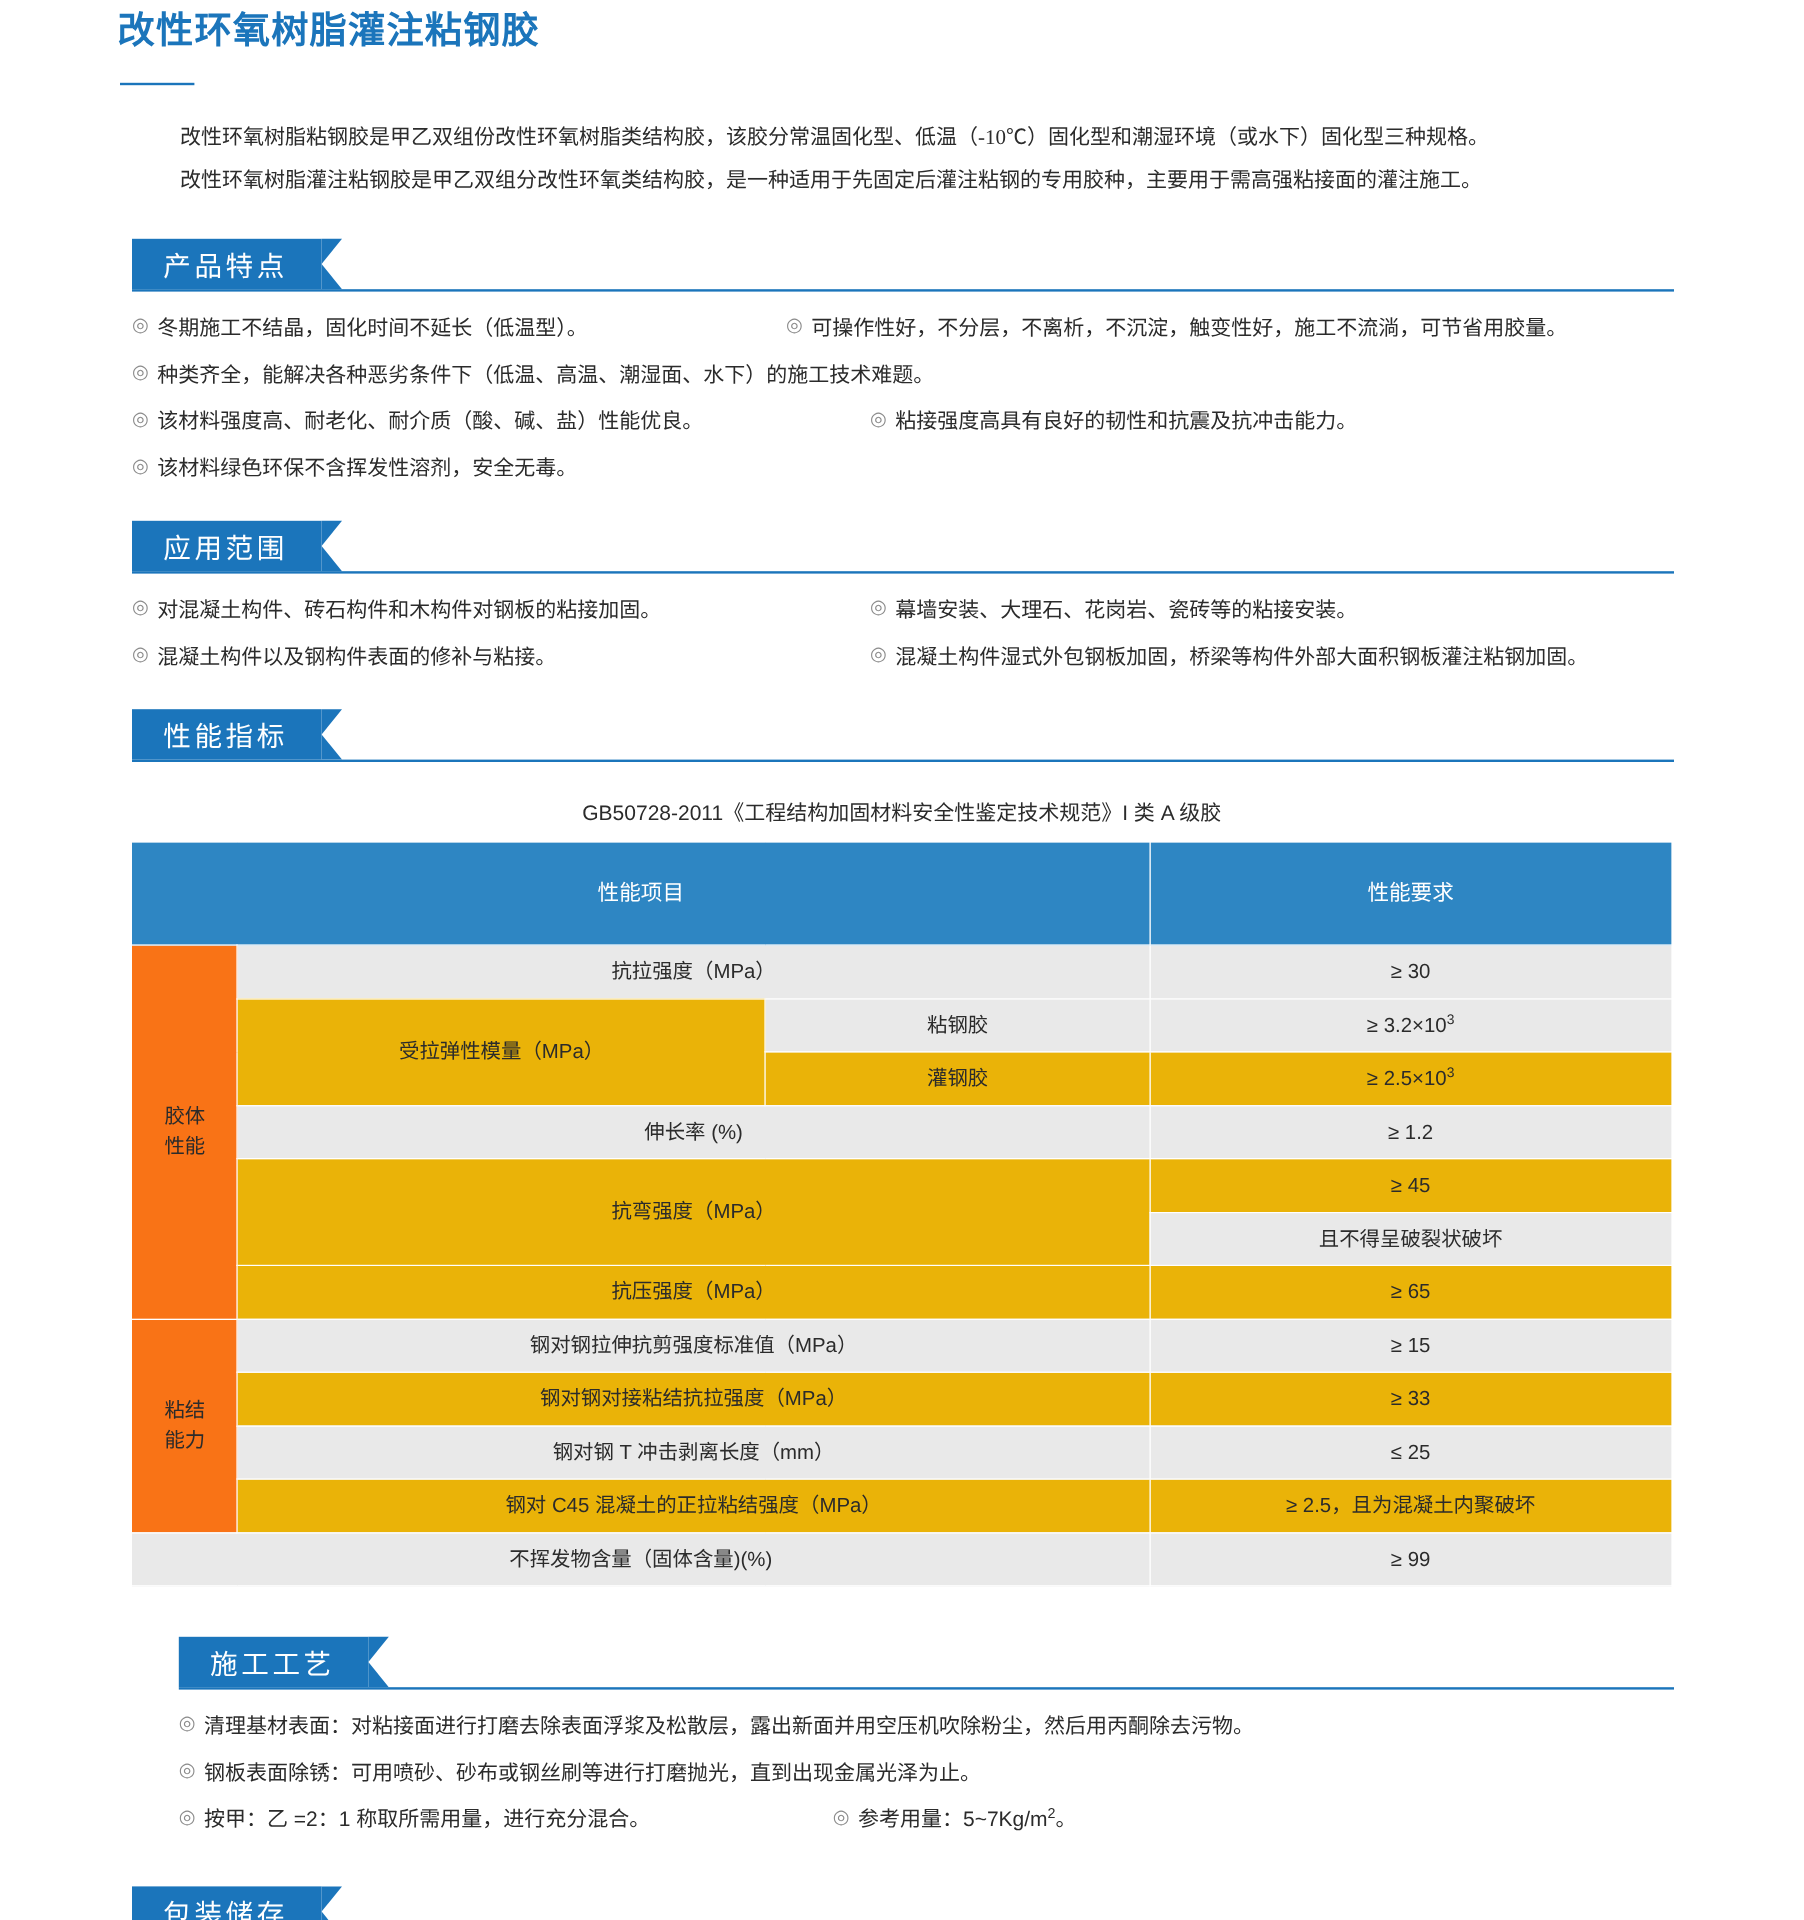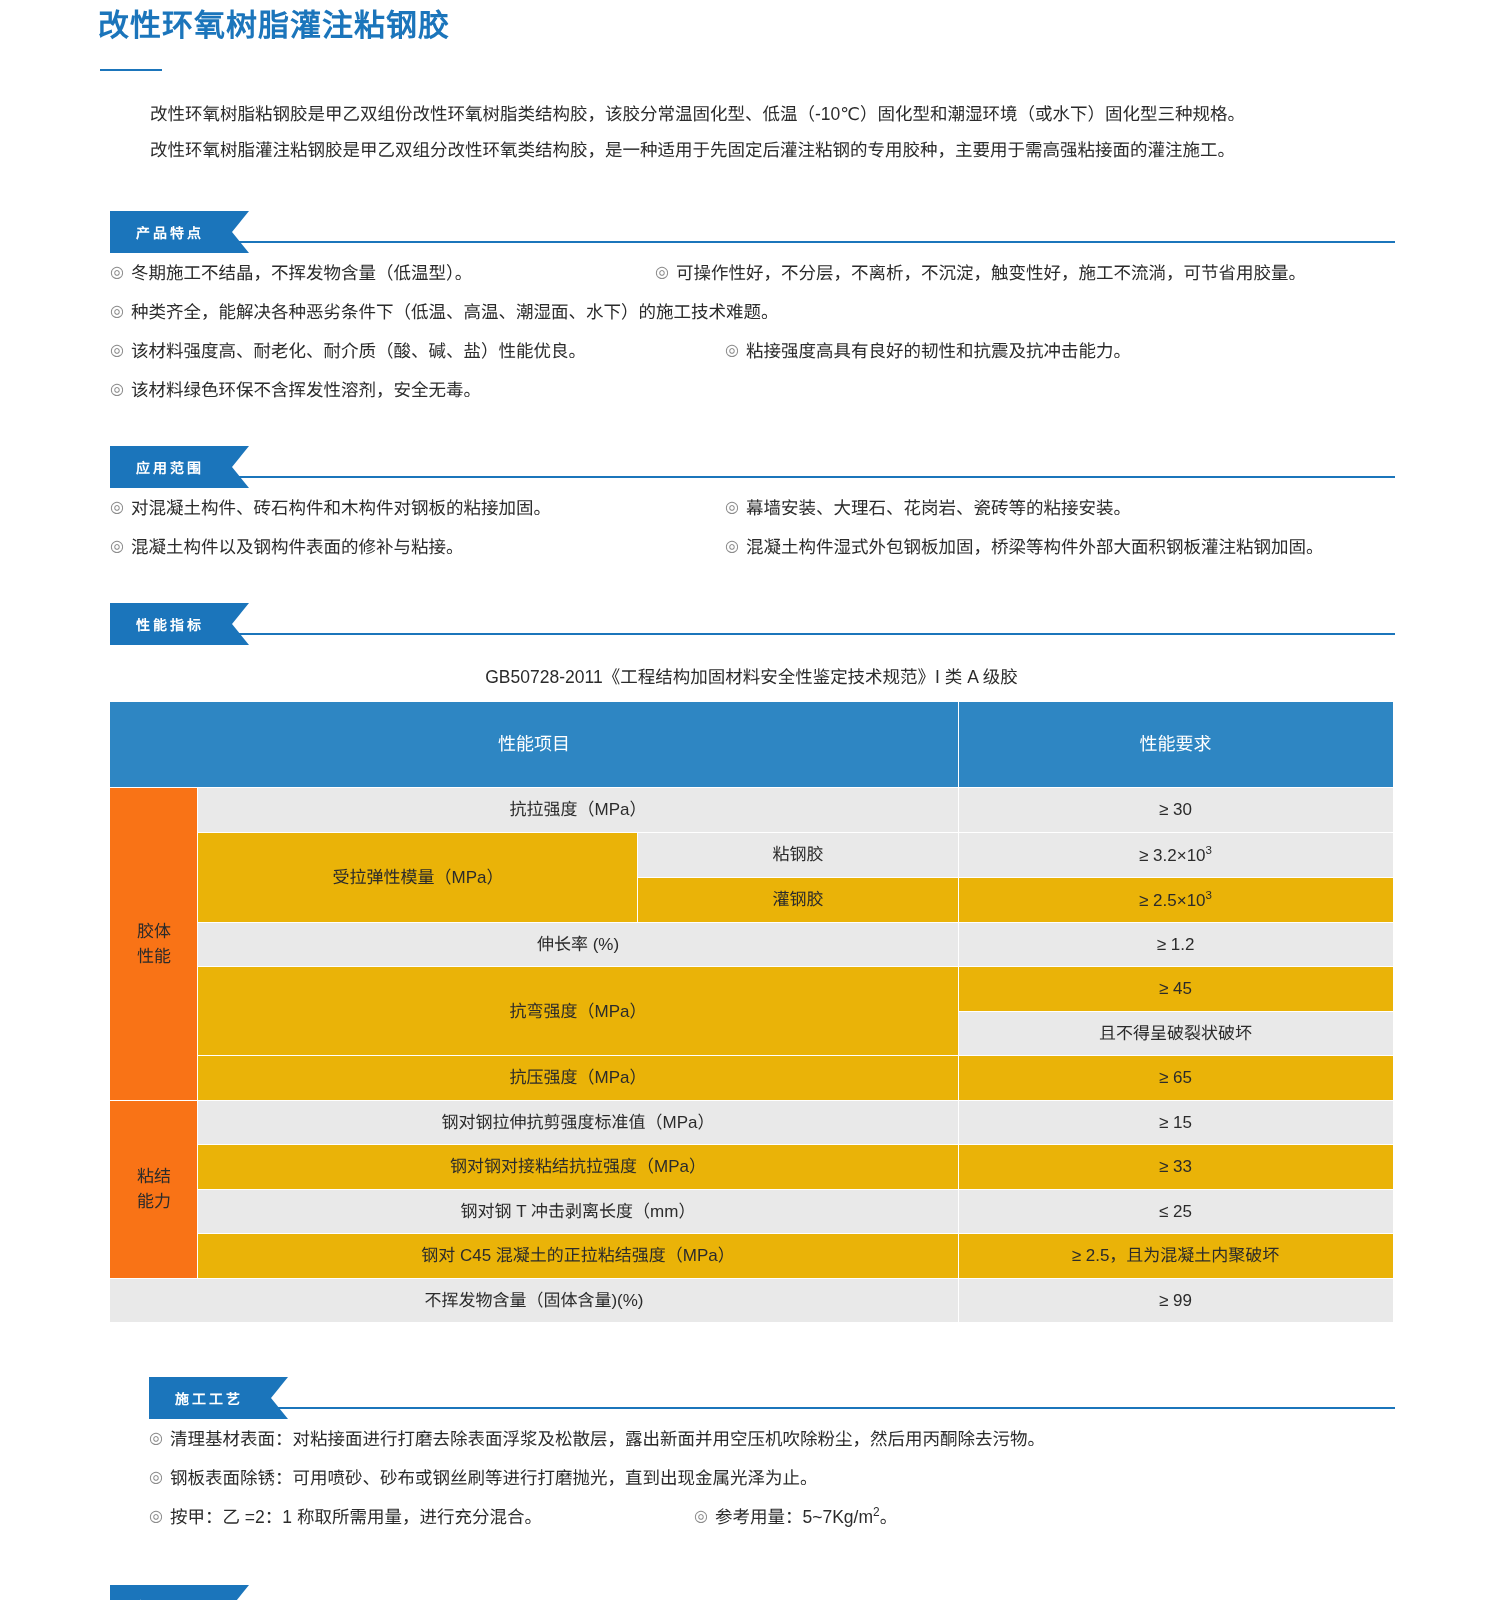--- a/index.html
+++ b/index.html
@@ -36,41 +36,41 @@
     margin: 22px 0 0 100px;
   }
   
   .intro {
     margin: 26px 110px 0 150px;
     font-size: 17.5px;
     line-height: 2.05;
     color: #2b2b2b;
     text-align: justify;
   }
-  .intro p { margin: 0; }
+  .intro p { margin: 0; font-family: Liberation Serif, serif; }
   
   .section {
     margin-top: 30px;
   }
   .sec-bar {
     position: relative;
     height: 42px;
     margin: 0 108px 0 110px;
     border-bottom: 2px solid #1b75bb;
   }
   .sec-bar .tab {
     position: absolute;
     left: 0;
-    top: 12px;
+    top: 0;
     height: 42px;
     box-sizing: border-box;
     background: #1b75bb;
     color: #fff;
-    font-size: 14px;
-    font-weight: bold;
+    font-size: 23px;
+    font-weight: normal;
     letter-spacing: 3px;
     padding: 0 28px 0 26px;
     display: flex;
     align-items: center;
   }
   .sec-bar .tab::after {
     content: "";
     position: absolute;
     right: -17px;
     top: 0;
@@ -161,21 +161,21 @@
   </div>
 
   <div class="section">
     <div class="sec-bar">
       <div class="tab">产品特点</div>
     </div>
     <div class="bullets">
       <div class="brow">
         <div class="bcell half-left">
           <span class="bdot">◎</span>
-          <span class="btext">冬期施工不结晶，不挥发物含量（低温型）。</span>
+          <span class="btext">冬期施工不结晶，固化时间不延长（低温型）。</span>
         </div>
         <div class="bcell rest">
           <span class="bdot">◎</span>
           <span class="btext">可操作性好，不分层，不离析，不沉淀，触变性好，施工不流淌，可节省用胶量。</span>
         </div>
       </div>
       <div class="brow">
         <div class="bcell full">
           <span class="bdot">◎</span>
           <span class="btext">种类齐全，能解决各种恶劣条件下（低温、高温、潮湿面、水下）的施工技术难题。</span>

